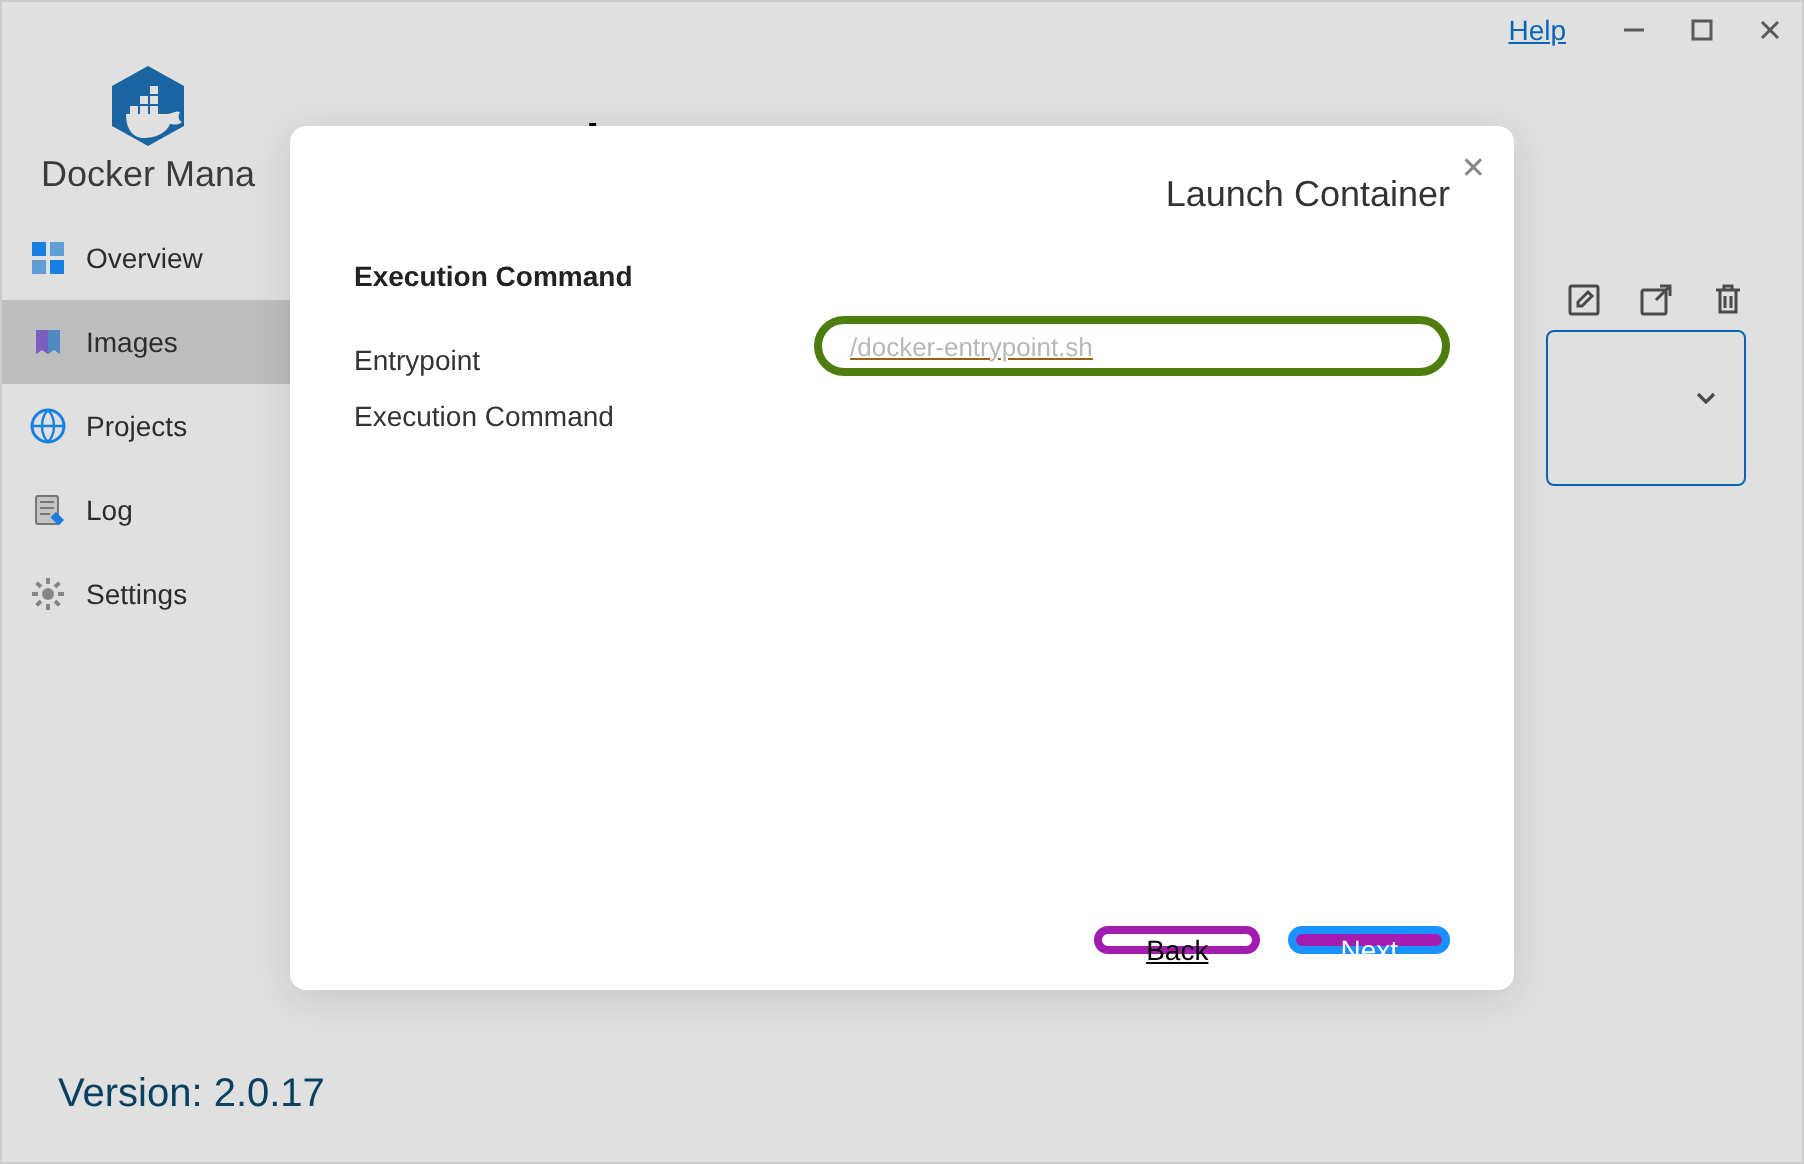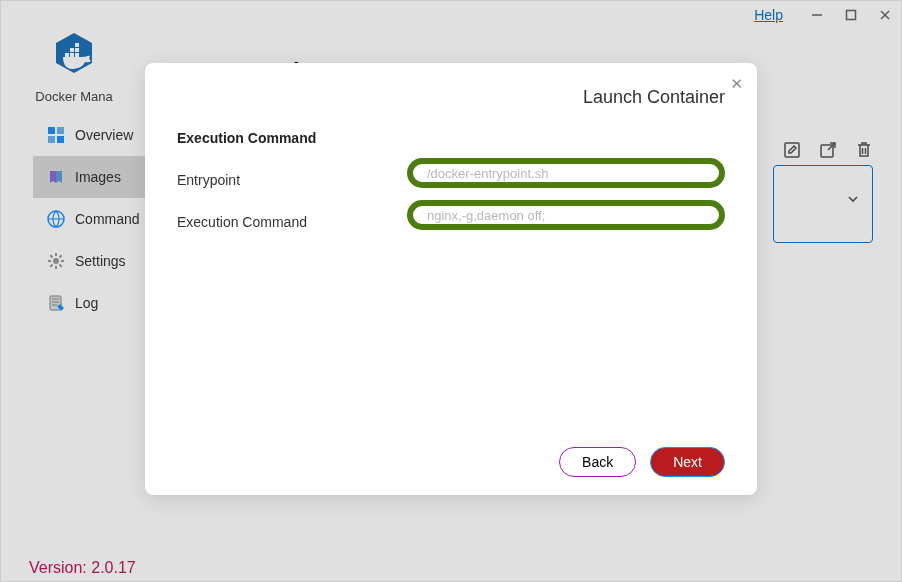--- a/index.html
+++ b/index.html
@@ -52,26 +52,26 @@
     }
     .logo-hex {
       width: 44px;
       height: 44px;
       position: relative;
       display:flex;
       align-items:center;
       justify-content:center;
     }
     .app-name {
-      font-size: 13px;
+      font-size: 18px;
       color: #444;
-      margin-top: 14px;
+      margin-top: 2px;
       white-space: nowrap;
     }
-    .nav { margin-top: 4px; padding-left: 32px; }
+    .nav { margin-top: 4px; }
     .nav-item {
       display: flex;
       align-items: center;
       gap: 10px;
       padding: 10px 14px;
       font-size: 14px;
       color: #333;
       cursor: pointer;
       height: 42px;
     }
@@ -80,24 +80,24 @@
     }
     .nav-icon {
       width: 18px;
       height: 18px;
       display:flex;
       align-items:center;
       justify-content:center;
     }
     .version {
       position: absolute;
-      bottom: 4px;
+      bottom: 22px;
       left: 28px;
-      font-size: 16px;
-      color: #be185d;
+      font-size: 20px;
+      color: #0c4a6e;
     }
     .main {
       flex: 1;
       padding: 10px 28px;
       position: relative;
     }
     .page-title {
       font-size: 24px;
       font-weight: 700;
       margin-top: 18px;
@@ -179,46 +179,48 @@
       margin-bottom: 12px;
     }
     .form-label {
       width: 230px;
       font-size: 14px;
       color: #333;
     }
     .form-input {
       flex: 1;
       height: 30px;
-      border: 6px solid #4d7c0f;
+      border: 4px solid #4d7c0f;
       border-radius: 15px;
       padding: 0 14px;
       font-size: 13px;
-      color: #0369a1;
+      color: #a16207;
       outline:none;
+      text-decoration:underline;
     }
     .form-input::placeholder { color: #b8b8b8; }
     .modal-footer {
       margin-top:auto;
       display:flex;
       justify-content:flex-end;
       gap: 14px;
       padding-top: 12px;
     }
     .btn {
-      height: 30px;
+      height: 14px;
       border-radius: 15px;
       padding: 0 22px;
       font-size: 14px;
       cursor: pointer;
-      border: 1px solid #a21caf;
+      border: 4px solid #a21caf;
       background: #fff;
+      text-decoration: underline;
     }
     .btn-primary {
-      background: #b91c1c;
+      background: #a21caf;
       border-color: #1a91ff;
       color: #fff;
     }
   </style>
 </head>
 <body>
 
 <div class="titlebar">
   <a class="help-link">Help</a>
   <span class="win-btn">
@@ -280,52 +282,52 @@
         </span>
         <span>Images</span>
       </div>
       <div class="nav-item">
         <span class="nav-icon">
           <svg width="18" height="18" viewBox="0 0 18 18">
               <circle cx="9" cy="9" r="8" fill="none" stroke="#1a91ff" stroke-width="1.5"></circle>
               <path d="M1 9 h16 M9 1 c4 4 4 12 0 16 M9 1 c-4 4 -4 12 0 16" stroke="#1a91ff" stroke-width="1.2" fill="none"></path>
             </svg>
         </span>
-        <span>Command</span>
+        <span>Projects</span>
+      </div>
+      <div class="nav-item">
+        <span class="nav-icon">
+          <svg width="18" height="18" viewBox="0 0 18 18">
+              <rect x="3" y="2" width="11" height="14" rx="1" fill="#e0e0e0" stroke="#888"></rect>
+              <line x1="5" y1="5" x2="12" y2="5" stroke="#888"></line>
+              <line x1="5" y1="8" x2="12" y2="8" stroke="#888"></line>
+              <line x1="5" y1="11" x2="10" y2="11" stroke="#888"></line>
+              <path d="M11 12 l4 4" stroke="#1a91ff" stroke-width="2"></path>
+              <path d="M13 10 l4 4 l-2 2 l-4 -4 z" fill="#1a91ff"></path>
+            </svg>
+        </span>
+        <span>Log</span>
       </div>
       <div class="nav-item">
         <span class="nav-icon">
           <svg width="18" height="18" viewBox="0 0 18 18">
               <circle cx="9" cy="9" r="3" fill="#999"></circle>
               <g stroke="#999" stroke-width="2">
                 <line x1="9" y1="1" x2="9" y2="4"></line>
                 <line x1="9" y1="14" x2="9" y2="17"></line>
                 <line x1="1" y1="9" x2="4" y2="9"></line>
                 <line x1="14" y1="9" x2="17" y2="9"></line>
                 <line x1="3.3" y1="3.3" x2="5.5" y2="5.5"></line>
                 <line x1="12.5" y1="12.5" x2="14.7" y2="14.7"></line>
                 <line x1="14.7" y1="3.3" x2="12.5" y2="5.5"></line>
                 <line x1="5.5" y1="12.5" x2="3.3" y2="14.7"></line>
               </g>
             </svg>
         </span>
         <span>Settings</span>
-      </div>
-      <div class="nav-item">
-        <span class="nav-icon">
-          <svg width="18" height="18" viewBox="0 0 18 18">
-              <rect x="3" y="2" width="11" height="14" rx="1" fill="#e0e0e0" stroke="#888"></rect>
-              <line x1="5" y1="5" x2="12" y2="5" stroke="#888"></line>
-              <line x1="5" y1="8" x2="12" y2="8" stroke="#888"></line>
-              <line x1="5" y1="11" x2="10" y2="11" stroke="#888"></line>
-              <path d="M11 12 l4 4" stroke="#1a91ff" stroke-width="2"></path>
-              <path d="M13 10 l4 4 l-2 2 l-4 -4 z" fill="#1a91ff"></path>
-            </svg>
-        </span>
-        <span>Log</span>
       </div>
     </div>
   </div>
 
   <div class="main">
     <h1 class="page-title">Images</h1>
 
     <div class="toolbar-icons">
       <span class="icn">
         <svg width="18" height="18" viewBox="0 0 18 18" fill="none" stroke="#555" stroke-width="1.5">
@@ -365,21 +367,20 @@
 
     <div class="section-header">Execution Command</div>
 
     <div class="form-row">
       <div class="form-label">Entrypoint</div>
       <input class="form-input" placeholder="/docker-entrypoint.sh" style="">
     </div>
 
     <div class="form-row">
       <div class="form-label">Execution Command</div>
-      <input class="form-input" placeholder="nginx,-g,daemon off;" style="">
     </div>
 
     <div class="modal-footer">
       <button class="btn">Back</button>
       <button class="btn btn-primary">Next</button>
     </div>
   </div>
 </div>
 
 </body></html>

